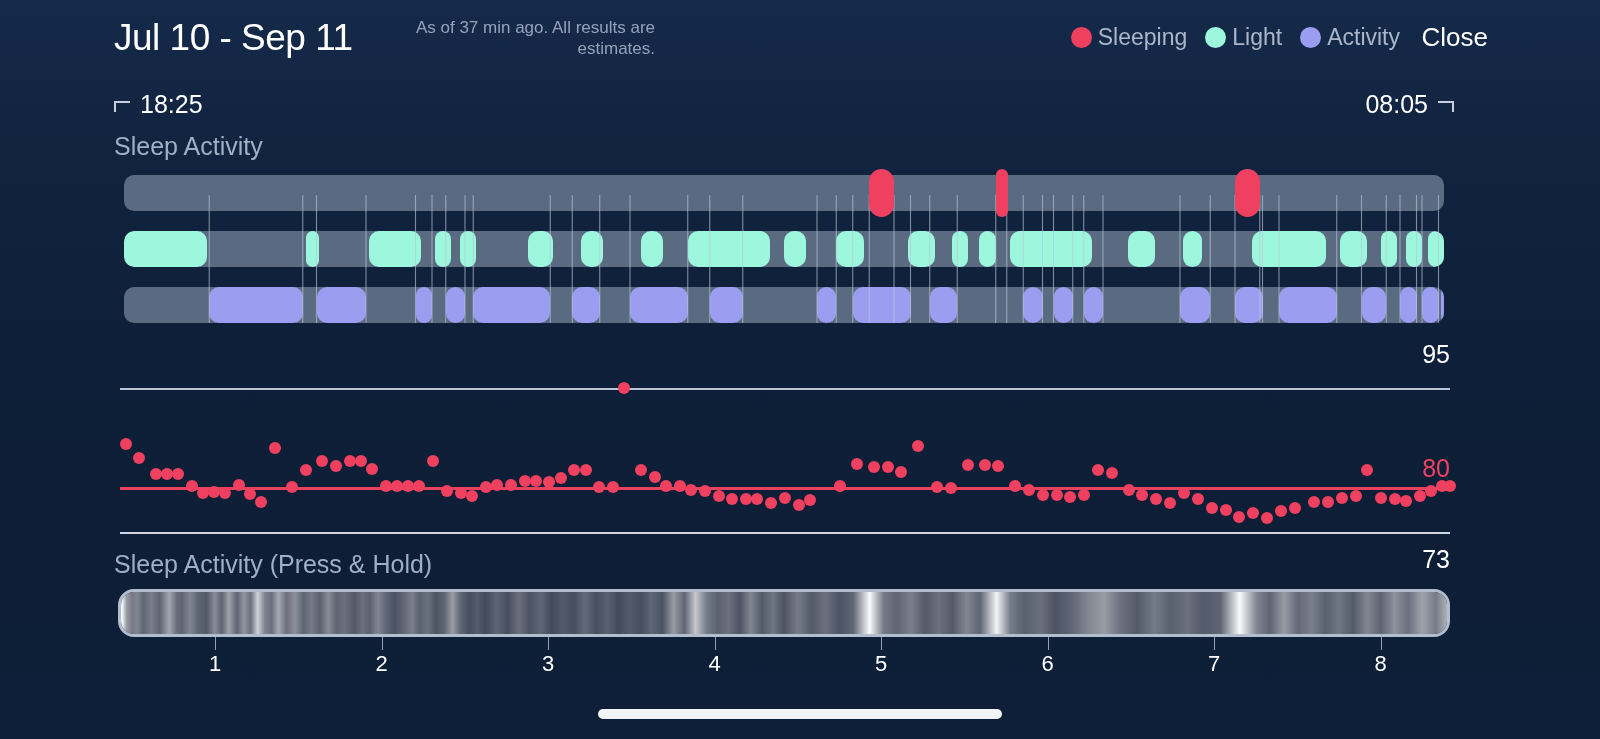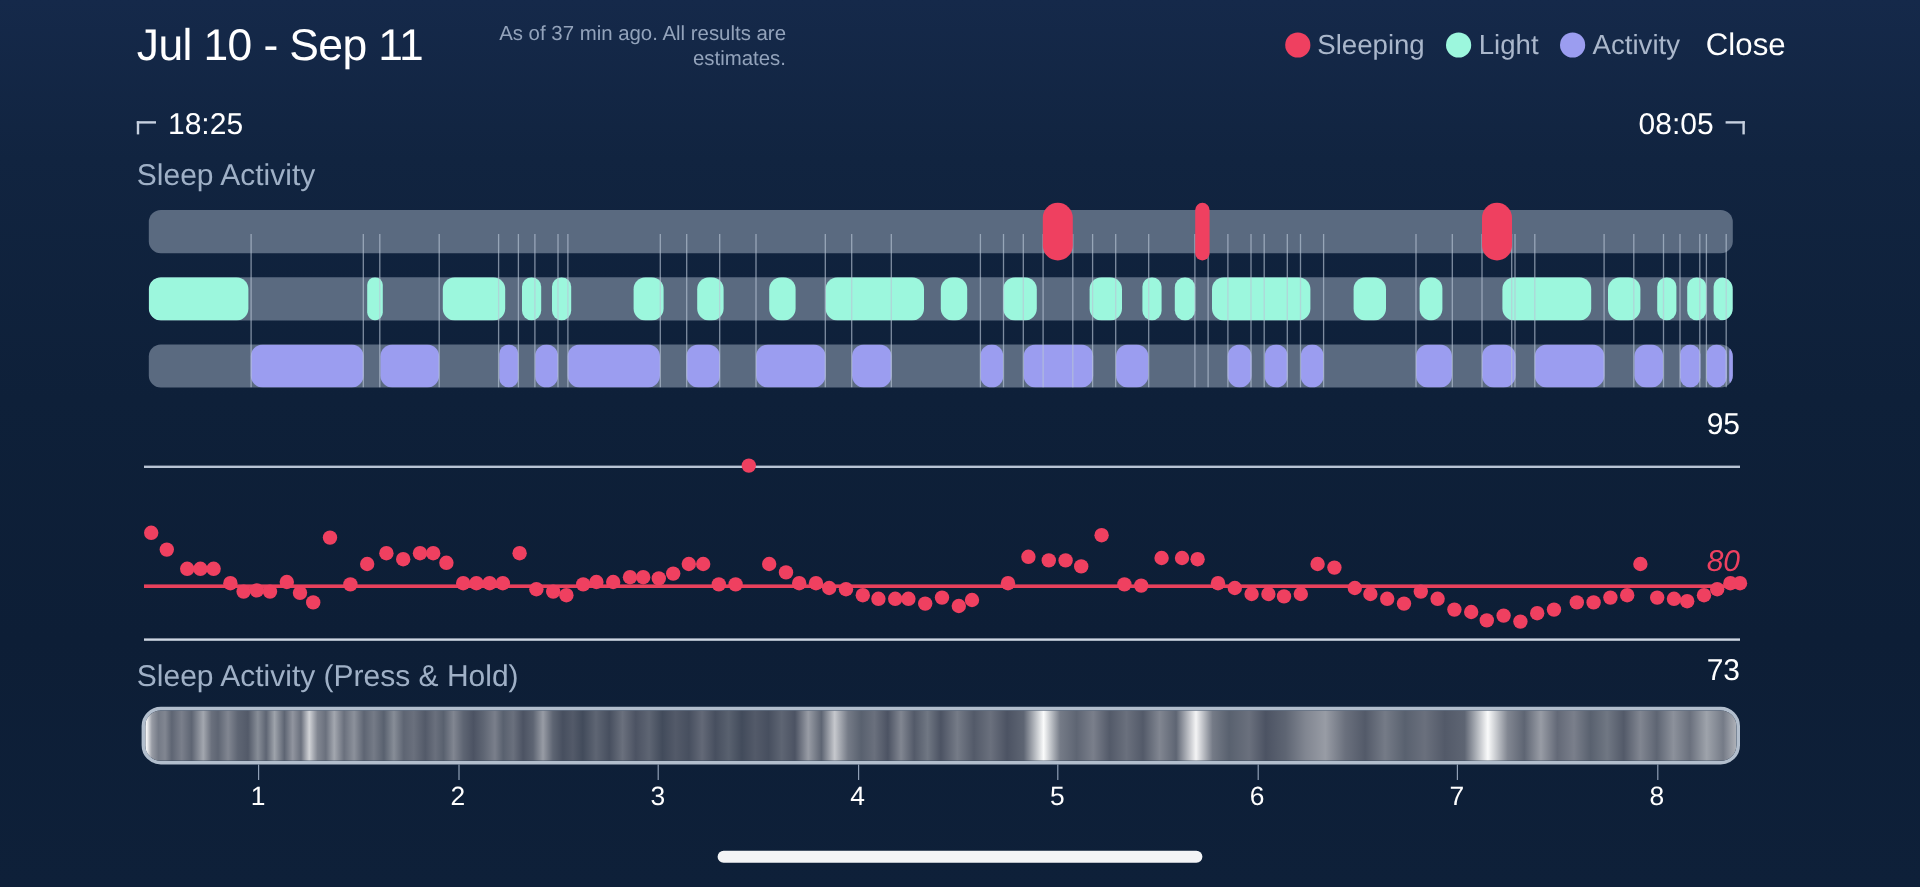--- a/index.html
+++ b/index.html
@@ -246,21 +246,21 @@
       <div style="position: absolute; top: -6px; height: 48px; border-radius: 14px; background: rgb(239, 64, 96); left: 871.75px; width: 12px;"></div>
       <div style="position: absolute; top: -6px; height: 48px; border-radius: 14px; background: rgb(239, 64, 96); left: 1111px; width: 24.75px;"></div>
     </div>
 
 
   <div class="hr" id="hr-chart">
     <div class="hr-line top"></div>
     <div class="hr-avg" id="hr-avg" style="top: 98.5455px;"></div>
     <div class="hr-line bottom"></div>
     <div class="hr-lbl" id="lbl-95">95</div>
-    <div class="hr-lbl" id="lbl-80" style="top: 65.5455px; font-style: italic;">80</div>
+    <div class="hr-lbl" id="lbl-80" style="top: 65.5455px;">80</div>
     <div class="hr-lbl" id="lbl-73">73</div>
   <div class="hr-dot" style="left: -0.458333px; top: 50.4091px; background: rgb(239, 64, 96);"></div>
       <div class="hr-dot" style="left: 13.3958px; top: 63.6818px; background: rgb(239, 64, 96);"></div>
       <div class="hr-dot" style="left: 30.0208px; top: 80.2727px; background: rgb(239, 64, 96);"></div>
       <div class="hr-dot" style="left: 41.1042px; top: 80.2727px; background: rgb(239, 64, 96);"></div>
       <div class="hr-dot" style="left: 52.1875px; top: 80.2727px; background: rgb(239, 64, 96);"></div>
       <div class="hr-dot" style="left: 66.0417px; top: 92.2182px; background: rgb(239, 64, 96);"></div>
       <div class="hr-dot" style="left: 77.125px; top: 98.8545px; background: rgb(239, 64, 96);"></div>
       <div class="hr-dot" style="left: 88.2083px; top: 98.1909px; background: rgb(239, 64, 96);"></div>
       <div class="hr-dot" style="left: 99.2917px; top: 98.8545px; background: rgb(239, 64, 96);"></div>

